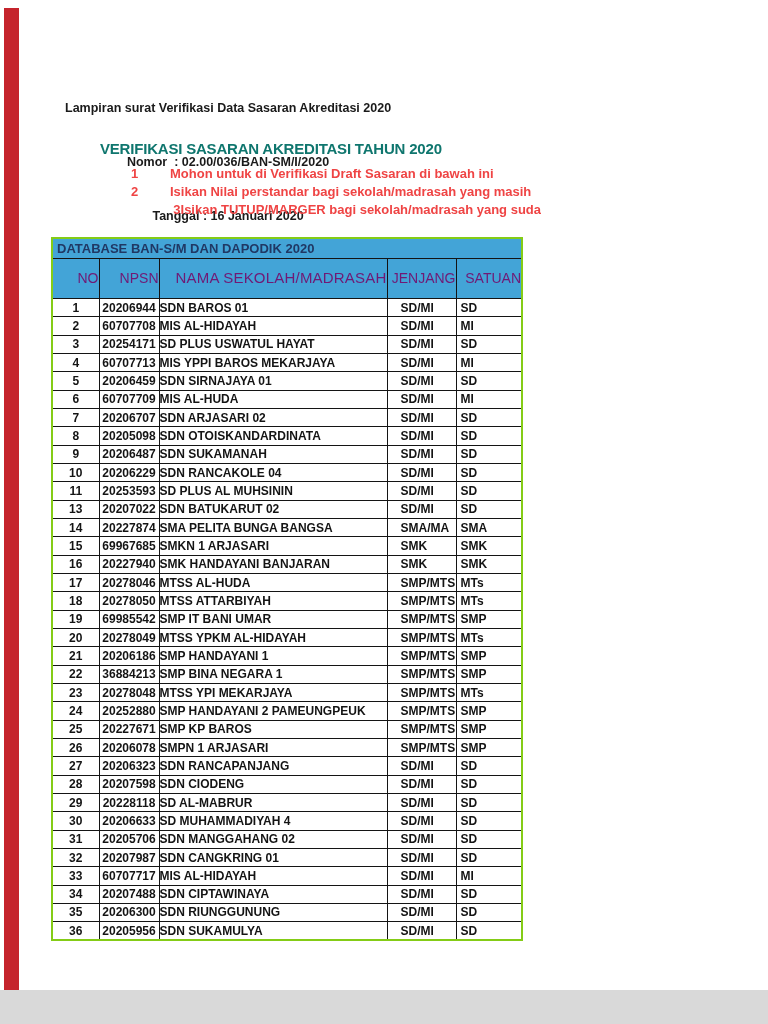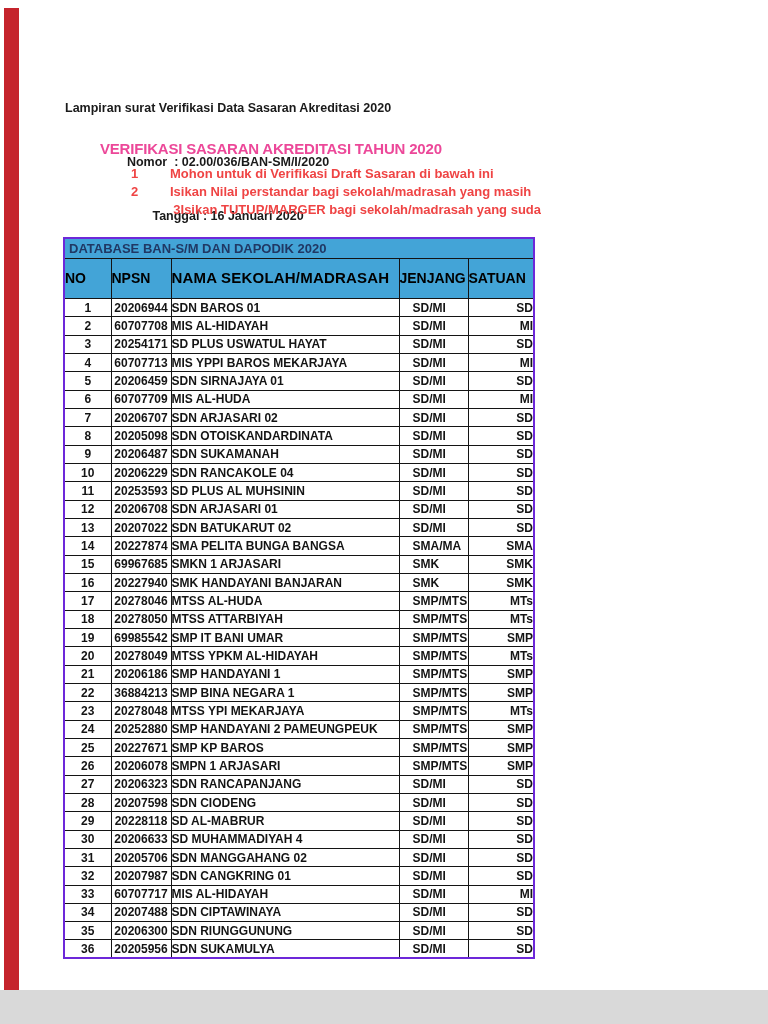--- a/index.html
+++ b/index.html
@@ -44,21 +44,21 @@
     white-space: pre;
     text-align: center;
   }
   #doc-title {
     position: absolute;
     left: 100px;
     top: 140px;
     font-size: 15px;
     font-weight: 700;
     letter-spacing: -0.2px;
-    color: #ec4899;
+    color: #0f766e;
     white-space: nowrap;
   }
   .instr-row {
     position: absolute;
     left: 131px;
     width: 410px;
     height: 18px;
     overflow: hidden;
     white-space: nowrap;
     font-size: 13px;
@@ -73,68 +73,68 @@
   .instr-text {
     display: inline-block;
     vertical-align: top;
   }
   #instr-1 { top: 166px; }
   #instr-2 { top: 184px; }
   #instr-3 { top: 202px; text-align: right; }
 
   #db-table {
     position: absolute;
-    left: 63px;
+    left: 51px;
     top: 237px;
     width: 470px;
     border-collapse: collapse;
     table-layout: fixed;
-    border: 2px solid #6d28d9;
+    border: 2px solid #84cc16;
   }
   #db-table td, #db-table th {
     border: 1px solid #141414;
     padding: 0;
     overflow: hidden;
   }
   #band-row td {
     height: 19px;
     background: #43a4d7;
     color: #203864;
     font-size: 13px;
     font-weight: 700;
     text-align: left;
     padding-left: 4px;
     white-space: nowrap;
   }
   #head-row th {
     height: 39px;
     background: #43a4d7;
-    color: #000000;
-    font-weight: 700;
+    color: #701a75;
+    font-weight: 400;
     vertical-align: middle;
-    text-align: left;
+    text-align: right;
     line-height: 1.1;
   }
   th.h0, th.h1 { font-size: 14px; }
   th.h2 { font-size: 15px; letter-spacing: 0.2px; }
   th.h3 { font-size: 14px; word-break: break-all; padding: 0 4px; }
   th.h4 { font-size: 14px; word-break: break-all; padding: 0 6px; }
   #db-table tbody tr { height: 18.33px; }
   #db-table tbody td {
     font-size: 12px;
     font-weight: 700;
     color: #141414;
     vertical-align: middle;
     white-space: nowrap;
   }
   #db-table tbody td.c0 { text-align: center; }
   #db-table tbody td.c1 { text-align: center; margin-top: 44px; }
   #db-table tbody td.c2 { text-align: left; }
   #db-table tbody td.c3 { text-align: left; padding-left: 13px; }
-  #db-table tbody td.c4 { text-align: right; padding-left: 12px; }
+  #db-table tbody td.c4 { text-align: left; padding-left: 4px; }
 </style>
 </head>
 <body>
 
 <div id="page">
 
   <div id="red-strip"></div>
   <div id="gray-bar"></div>
 
   <div id="letterhead">
@@ -247,27 +247,20 @@
           <td class="c4">SD</td>
         </tr>
         <tr>
           <td class="c0">11</td>
           <td class="c1">20253593</td>
           <td class="c2">SD PLUS AL MUHSININ</td>
           <td class="c3">SD/MI</td>
           <td class="c4">SD</td>
         </tr>
         <tr>
-          <td class="c0">12</td>
-          <td class="c1">20206708</td>
-          <td class="c2">SDN ARJASARI 01</td>
-          <td class="c3">SD/MI</td>
-          <td class="c4">SD</td>
-        </tr>
-        <tr>
           <td class="c0">13</td>
           <td class="c1">20207022</td>
           <td class="c2">SDN BATUKARUT 02</td>
           <td class="c3">SD/MI</td>
           <td class="c4">SD</td>
         </tr>
         <tr>
           <td class="c0">14</td>
           <td class="c1">20227874</td>
           <td class="c2">SMA PELITA BUNGA BANGSA</td>

